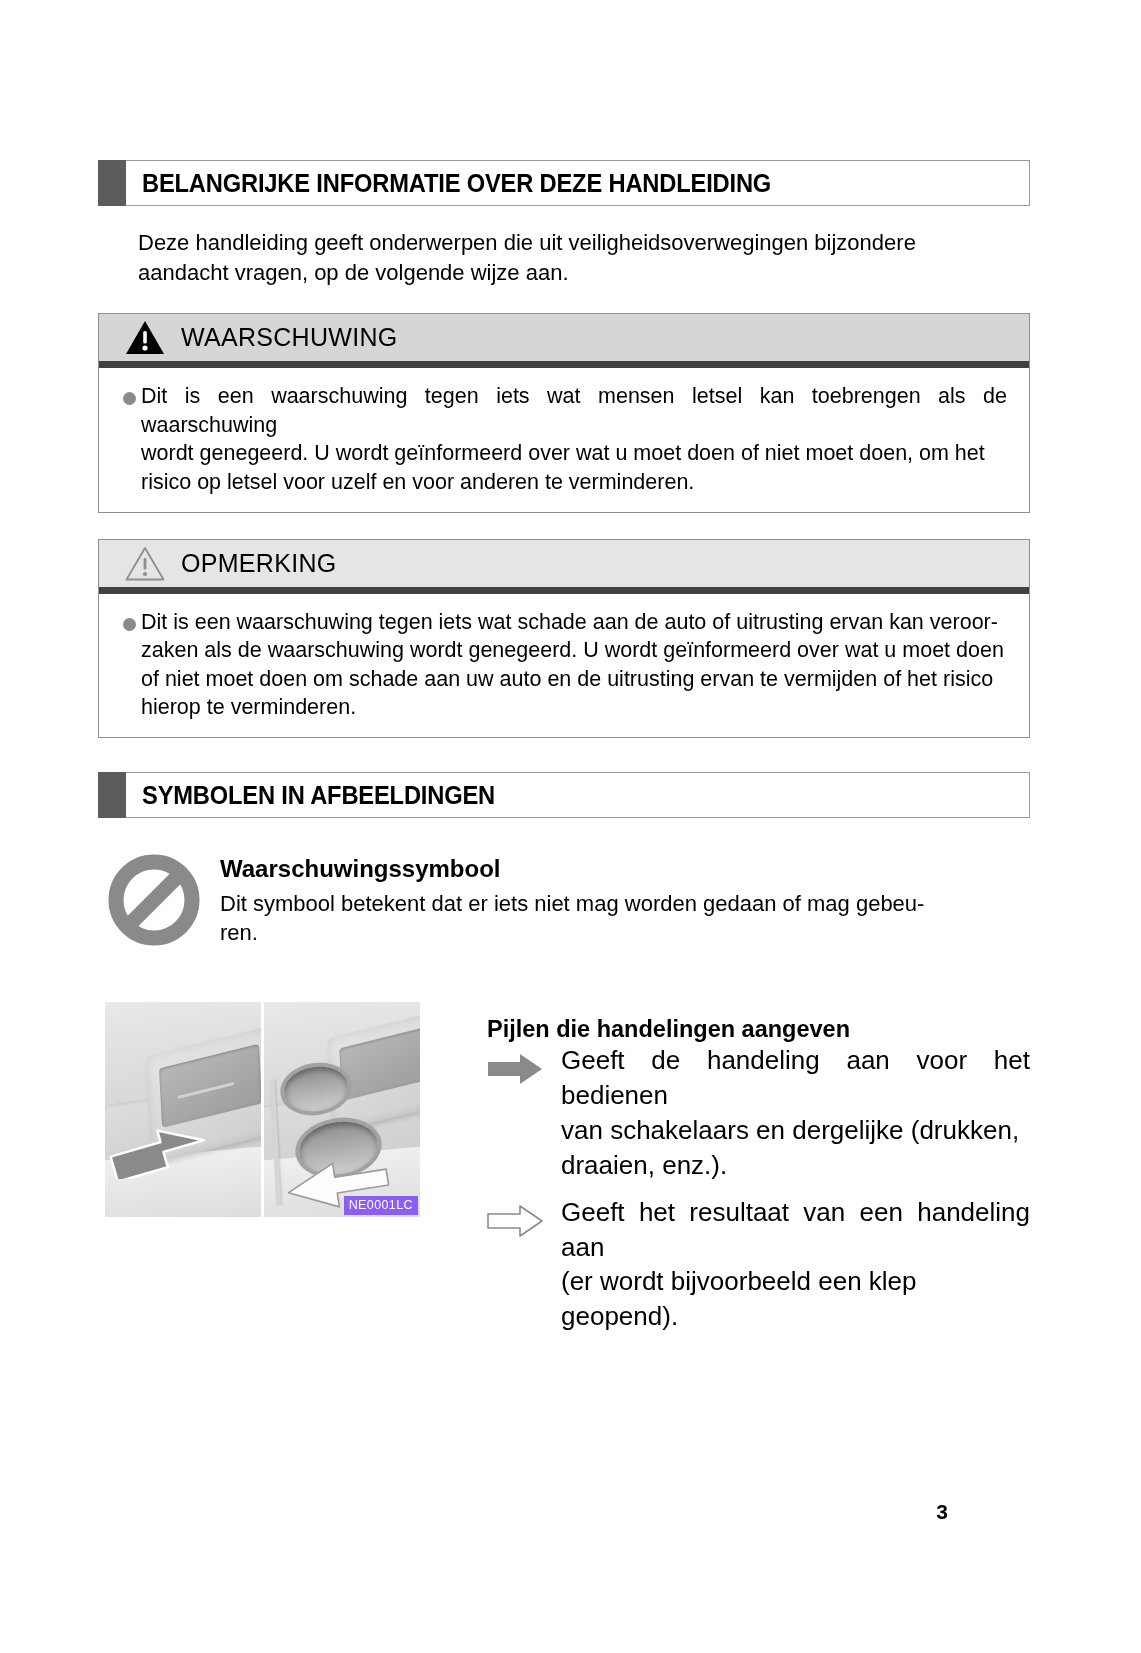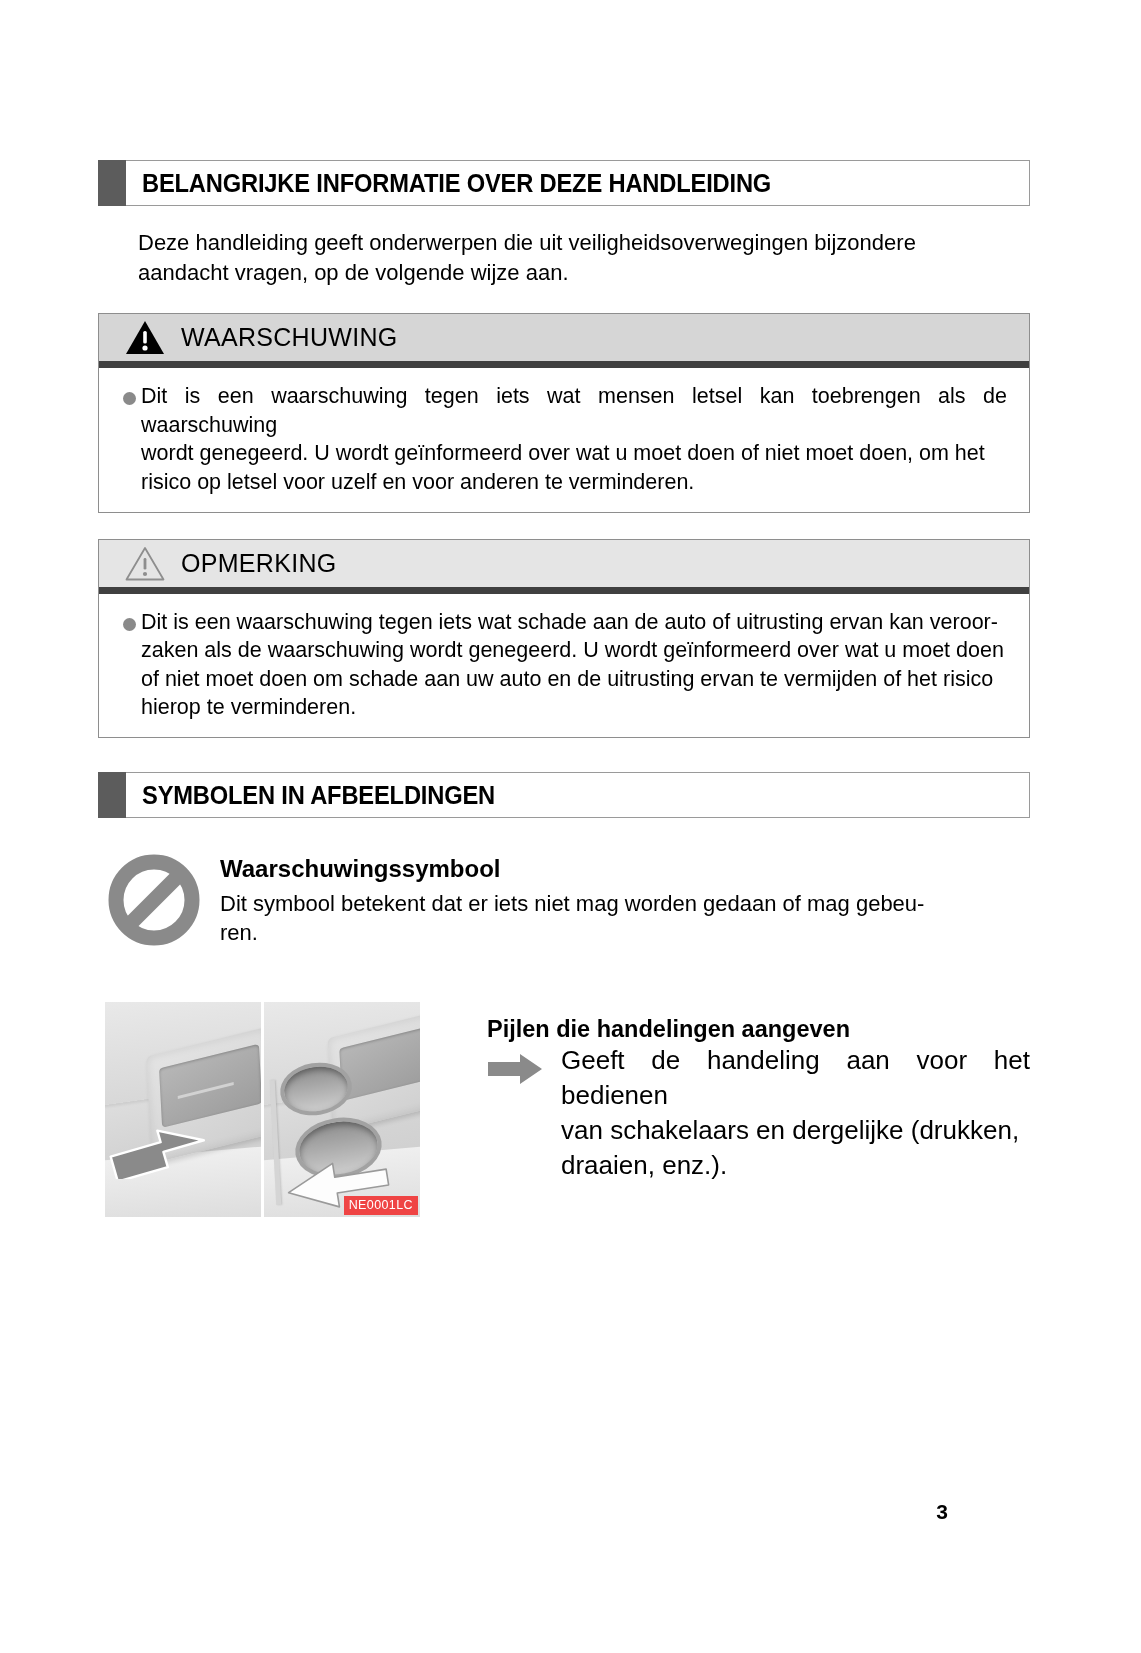--- a/index.html
+++ b/index.html
@@ -248,21 +248,21 @@
     width: 5px; height: 58%;
     background: #d5d5d5;
     box-shadow: 1px 0 2px rgba(0,0,0,0.15);
     transform: rotate(-3deg);
   }
   .arrow-in-photo { position: absolute; }
   .photo-code {
     position: absolute;
     right: 2px;
     bottom: 2px;
-    background: #ef4444;
+    background: #8b5cf6;
     color: #ffffff;
     font-size: 12.5px;
     line-height: 1;
     padding: 3px 5px 4px 5px;
     letter-spacing: 0.4px;
     font-family: "Liberation Sans", sans-serif;
   }
 
   
   .arrows-title {
@@ -429,20 +429,31 @@
                 <polygon points="1,9 33,9 33,1 55,16 33,31 33,23 1,23" fill="#8a8a8a"></polygon>
               </svg>
             </div>
             <div class="arrow-text">
               <div>Geeft de handeling aan voor het bedienen</div>
               <div>van schakelaars en dergelijke (drukken,</div>
               <div class="last-line">draaien, enz.).</div>
             </div>
           </div>
 
+          <div class="arrow-row">
+            <div class="arrow-icon-cell">
+              <svg width="56" height="32" viewBox="0 0 56 32">
+                <polygon points="1,9 33,9 33,1 55,16 33,31 33,23 1,23" fill="#ffffff" stroke="#8a8a8a" stroke-width="1.6" stroke-linejoin="round"></polygon>
+              </svg>
+            </div>
+            <div class="arrow-text">
+              <div>Geeft het resultaat van een handeling aan</div>
+              <div class="last-line">(er wordt bijvoorbeeld een klep geopend).</div>
+            </div>
+          </div>
         </div>
 
       </div>
     </div>
 
   </div>
 
   <div class="page-number">3</div>
 
 </div>

